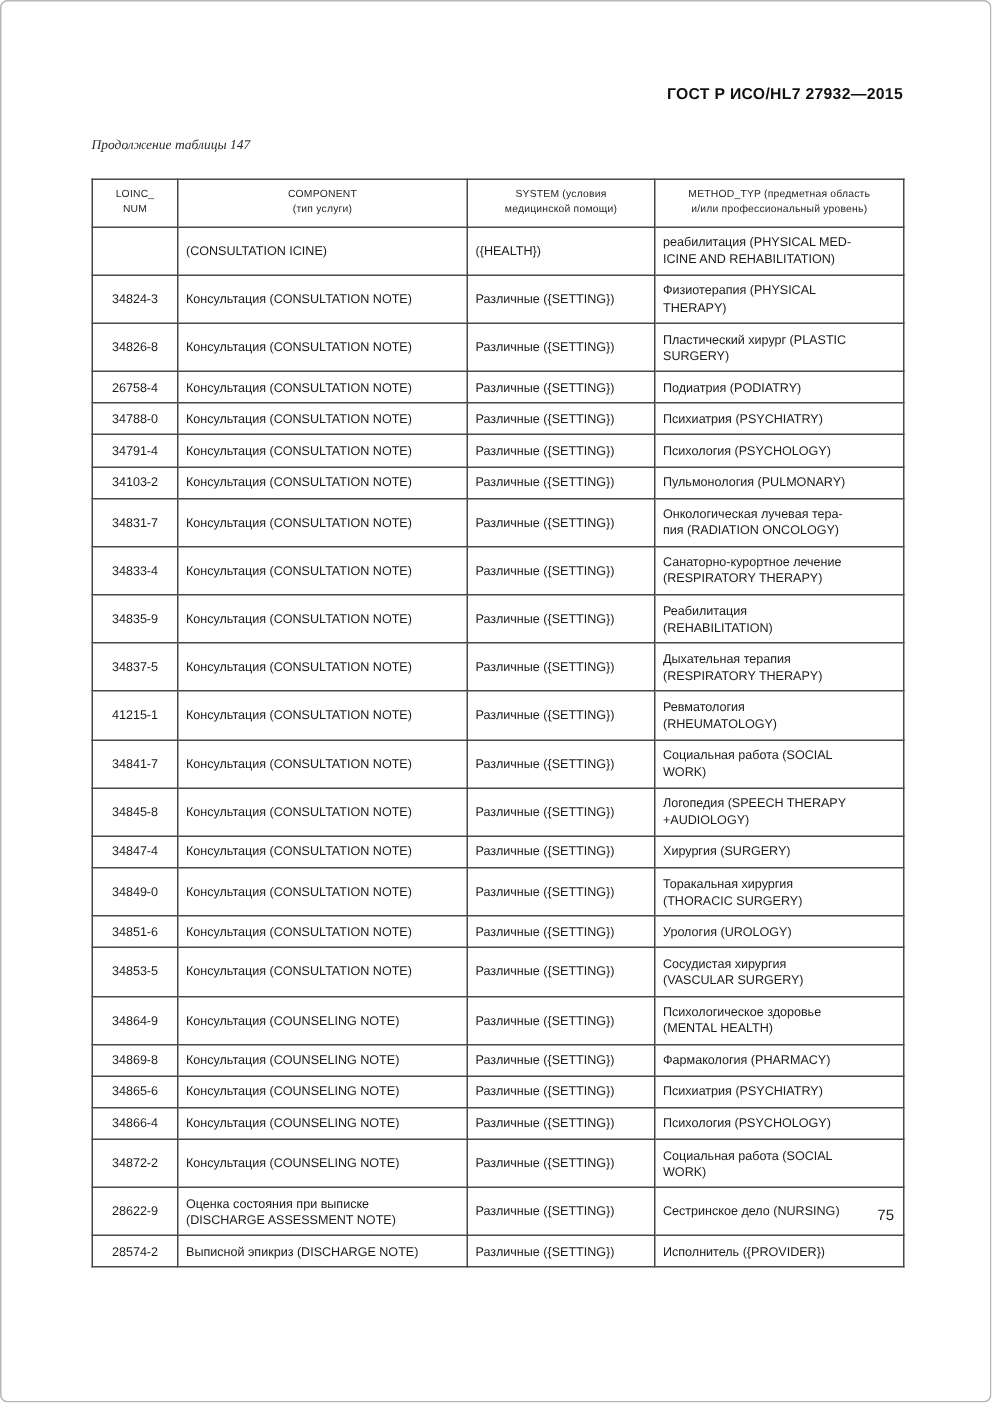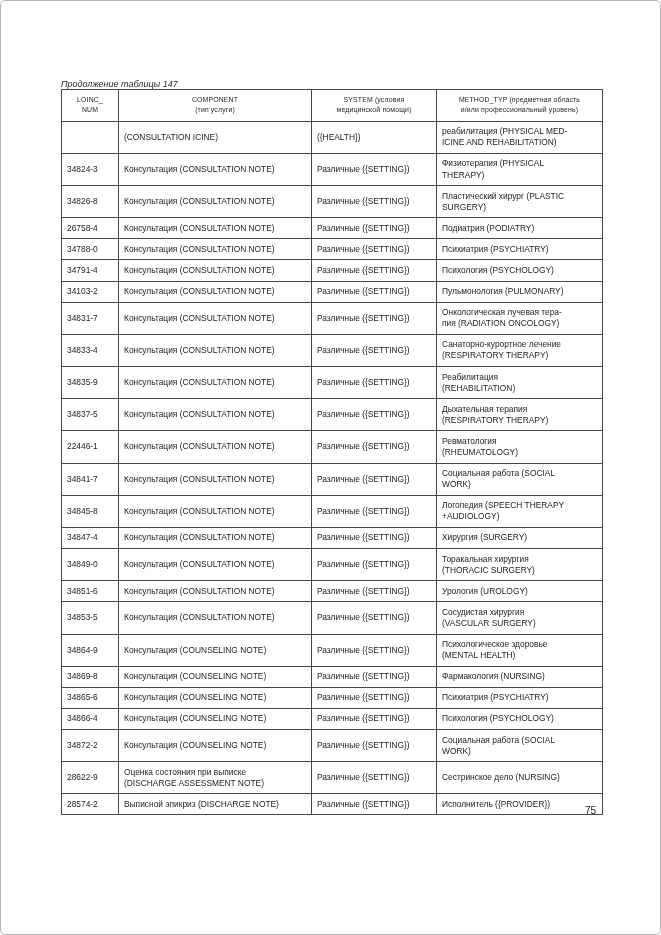--- a/index.html
+++ b/index.html
@@ -26,21 +26,22 @@
     font-weight: bold;
     font-size: 10.5px;
     letter-spacing: 0.2px;
     color: #111;
   }
   .caption {
     font-style: italic;
     font-size: 9px;
     color: #2a2a2a;
     margin-top: 22px;
-    margin-bottom: 0;
+    margin-bottom: 18px;
+    font-family: Liberation Serif, serif;
   }
   table.loinc-table {
     border-collapse: collapse;
     width: 541px;
     table-layout: fixed;
   }
   th, td {
     border: 1px solid #474747;
     white-space: pre-line;
     vertical-align: middle;
@@ -53,38 +54,39 @@
     padding: 5px 3px;
     line-height: 1.5;
     color: #262626;
   }
   td {
     font-size: 8.4px;
     padding: 4.5px 5px;
     line-height: 1.32;
     text-align: left;
   }
-  td.col-loinc { }
+  td.col-loinc { text-align: center; }
   .col-loinc     { width: 57px; }
   .col-component { width: 193px; }
   .col-system    { width: 125px; }
   .col-method    { width: 166px; }
   .page-number {
     position: absolute;
     right: 64px;
     top: 804px;
     font-size: 10px;
     color: #222;
   }
 </style>
 </head>
 <body>
 
 <div class="page">
   <div class="content">
+    <div class="doc-header">ГОСТ Р ИСО/HL7 27932—2015</div>
     <div class="caption">Продолжение таблицы 147</div>
     <table class="loinc-table">
       <thead>
         <tr id="header-row">
             <th class="col-loinc">LOINC_
 NUM</th>
             <th class="col-component">COMPONENT
 (тип услуги)</th>
             <th class="col-system">SYSTEM (условия
 медицинской помощи)</th>
@@ -160,21 +162,21 @@
 (REHABILITATION)</td>
           </tr>
           <tr>
             <td class="col-loinc">34837-5</td>
             <td class="col-component">Консультация (CONSULTATION NOTE)</td>
             <td class="col-system">Различные ({SETTING})</td>
             <td class="col-method">Дыхательная терапия
 (RESPIRATORY THERAPY)</td>
           </tr>
           <tr>
-            <td class="col-loinc">22446-1</td>
+            <td class="col-loinc">41215-1</td>
             <td class="col-component">Консультация (CONSULTATION NOTE)</td>
             <td class="col-system">Различные ({SETTING})</td>
             <td class="col-method">Ревматология
 (RHEUMATOLOGY)</td>
           </tr>
           <tr>
             <td class="col-loinc">34841-7</td>
             <td class="col-component">Консультация (CONSULTATION NOTE)</td>
             <td class="col-system">Различные ({SETTING})</td>
             <td class="col-method">Социальная работа (SOCIAL
@@ -217,21 +219,21 @@
             <td class="col-loinc">34864-9</td>
             <td class="col-component">Консультация (COUNSELING NOTE)</td>
             <td class="col-system">Различные ({SETTING})</td>
             <td class="col-method">Психологическое здоровье
 (MENTAL HEALTH)</td>
           </tr>
           <tr>
             <td class="col-loinc">34869-8</td>
             <td class="col-component">Консультация (COUNSELING NOTE)</td>
             <td class="col-system">Различные ({SETTING})</td>
-            <td class="col-method">Фармакология (NURSING)</td>
+            <td class="col-method">Фармакология (PHARMACY)</td>
           </tr>
           <tr>
             <td class="col-loinc">34865-6</td>
             <td class="col-component">Консультация (COUNSELING NOTE)</td>
             <td class="col-system">Различные ({SETTING})</td>
             <td class="col-method">Психиатрия (PSYCHIATRY)</td>
           </tr>
           <tr>
             <td class="col-loinc">34866-4</td>
             <td class="col-component">Консультация (COUNSELING NOTE)</td>

